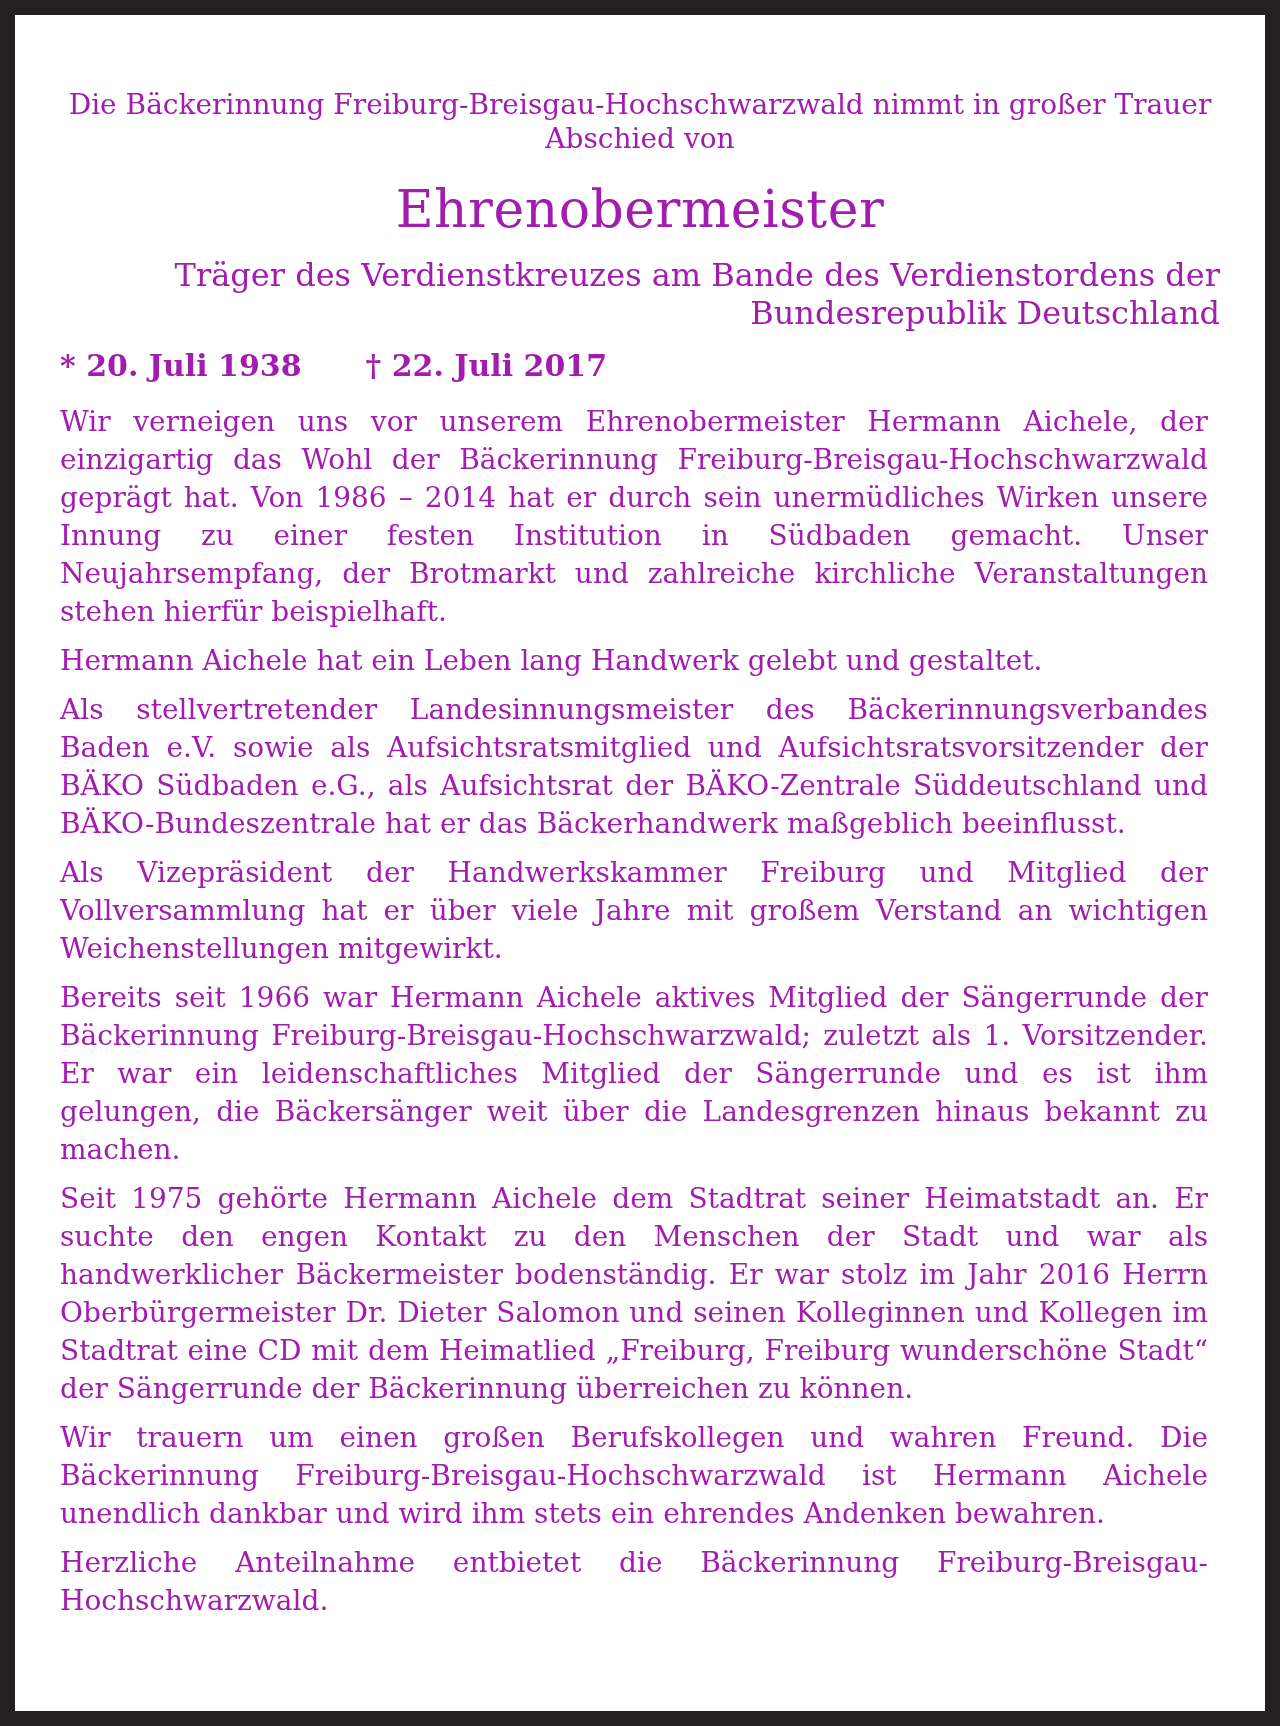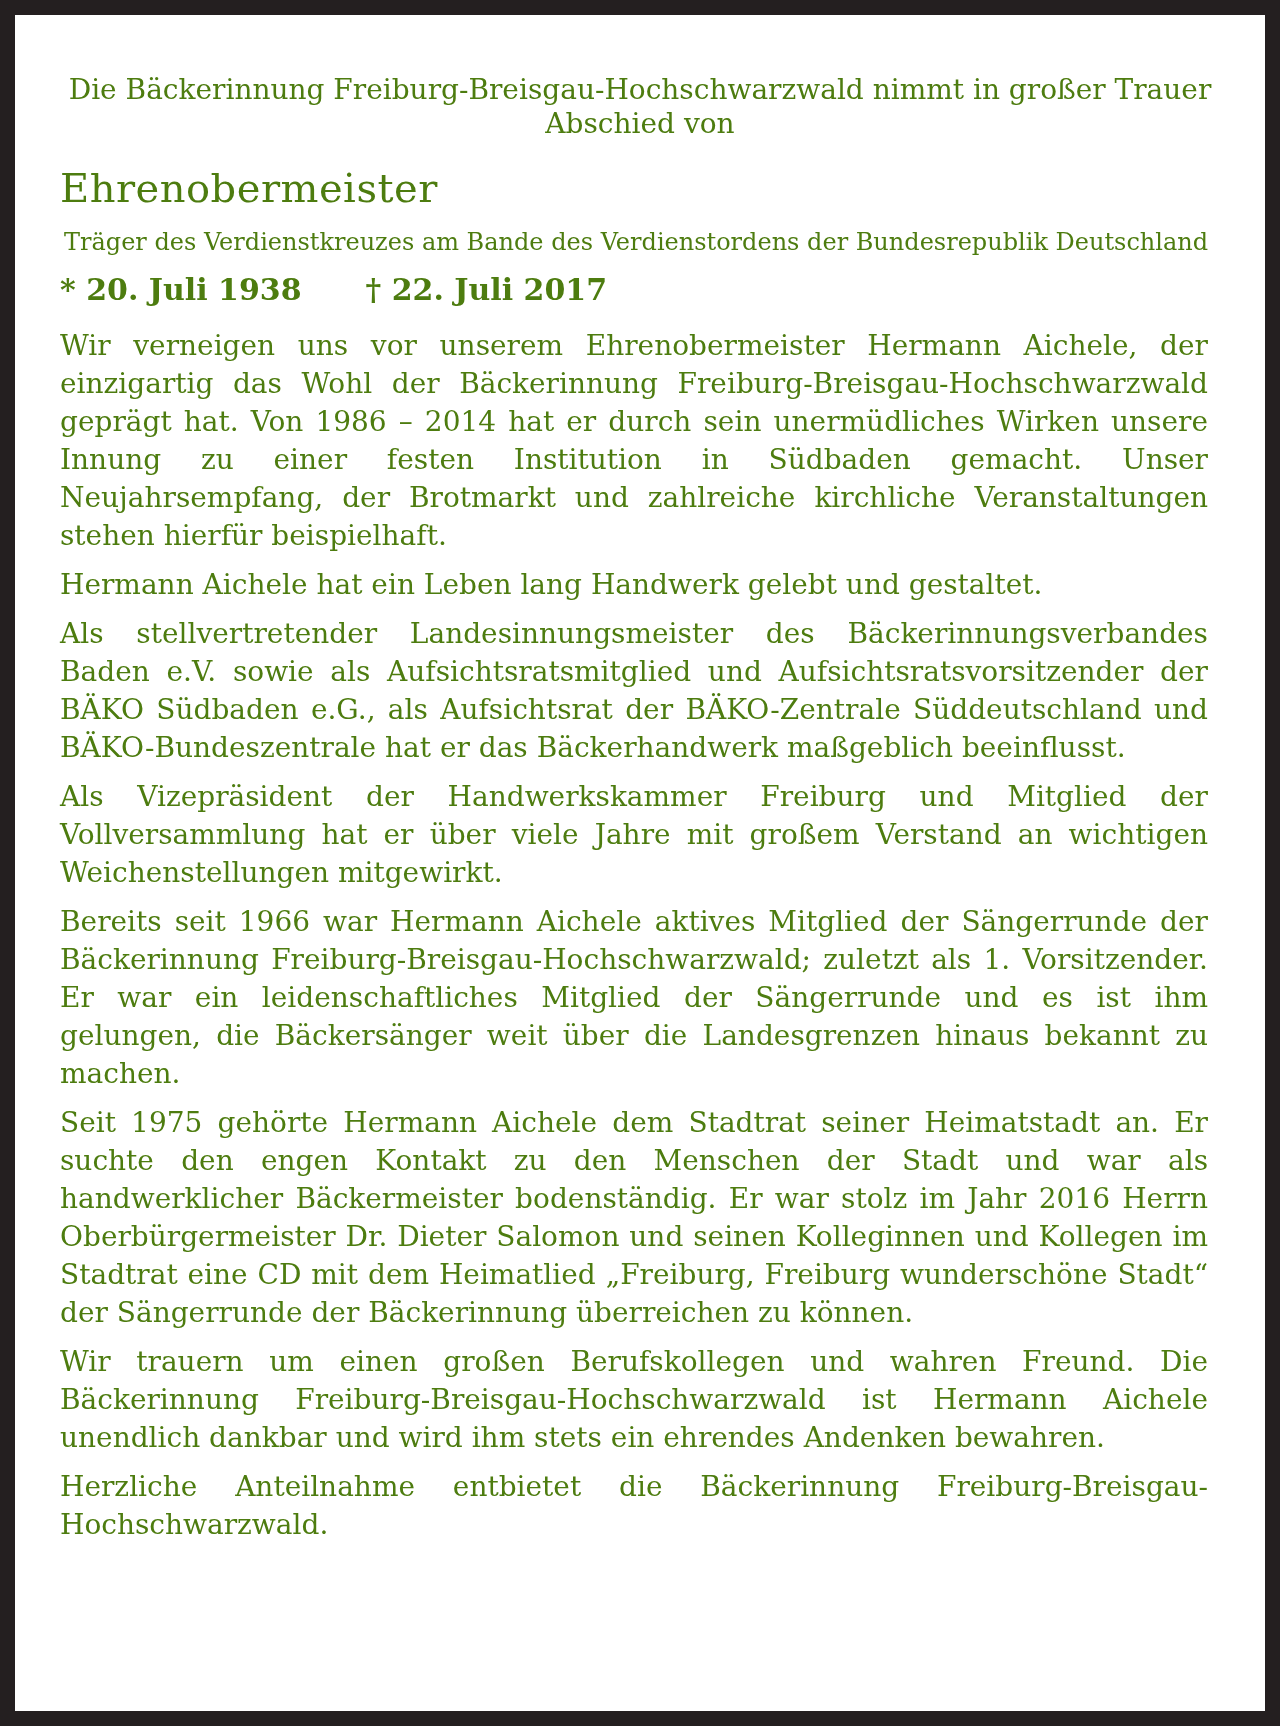--- a/index.html
+++ b/index.html
@@ -7,49 +7,50 @@
     padding: 0;
     background: #ffffff;
   }
   .page {
     position: relative;
     box-sizing: border-box;
     width: 1280px;
     height: 1726px;
     background: #ffffff;
     border: 15px solid #241f20;
-    padding: 40px 45px 0 45px;
+    padding: 55px 45px 0 45px;
     font-family: "DejaVu Serif", "Liberation Serif", serif;
-    color: #4d7c0f;
+    color: #a21caf;
     overflow: hidden;
   }
   .intro {
     text-align: center;
     font-size: 28px;
     line-height: 1.2;
     margin: 18px 0 0 0;
   }
   .title {
-    font-size: 40px;
+    text-align: center;
+    font-size: 52px;
     font-weight: normal;
     line-height: 1.1;
     margin: 26px 0 0 0;
     letter-spacing: 0.5px;
   }
   .name {
     text-align: center;
     font-size: 66px;
     font-weight: normal;
     line-height: 1.05;
     margin: 8px 0 0 0;
     letter-spacing: 0.5px;
   }
   .subtitle {
-    text-align: left;
-    font-size: 24px;
+    text-align: right;
+    font-size: 32px;
     margin: 18px 0 0 4px;
   }
   .dates {
     text-align: left;
     font-size: 30px;
     font-weight: bold;
     margin: 16px 0 0 0;
   }
   .dates .spacer {
     display: inline-block;

